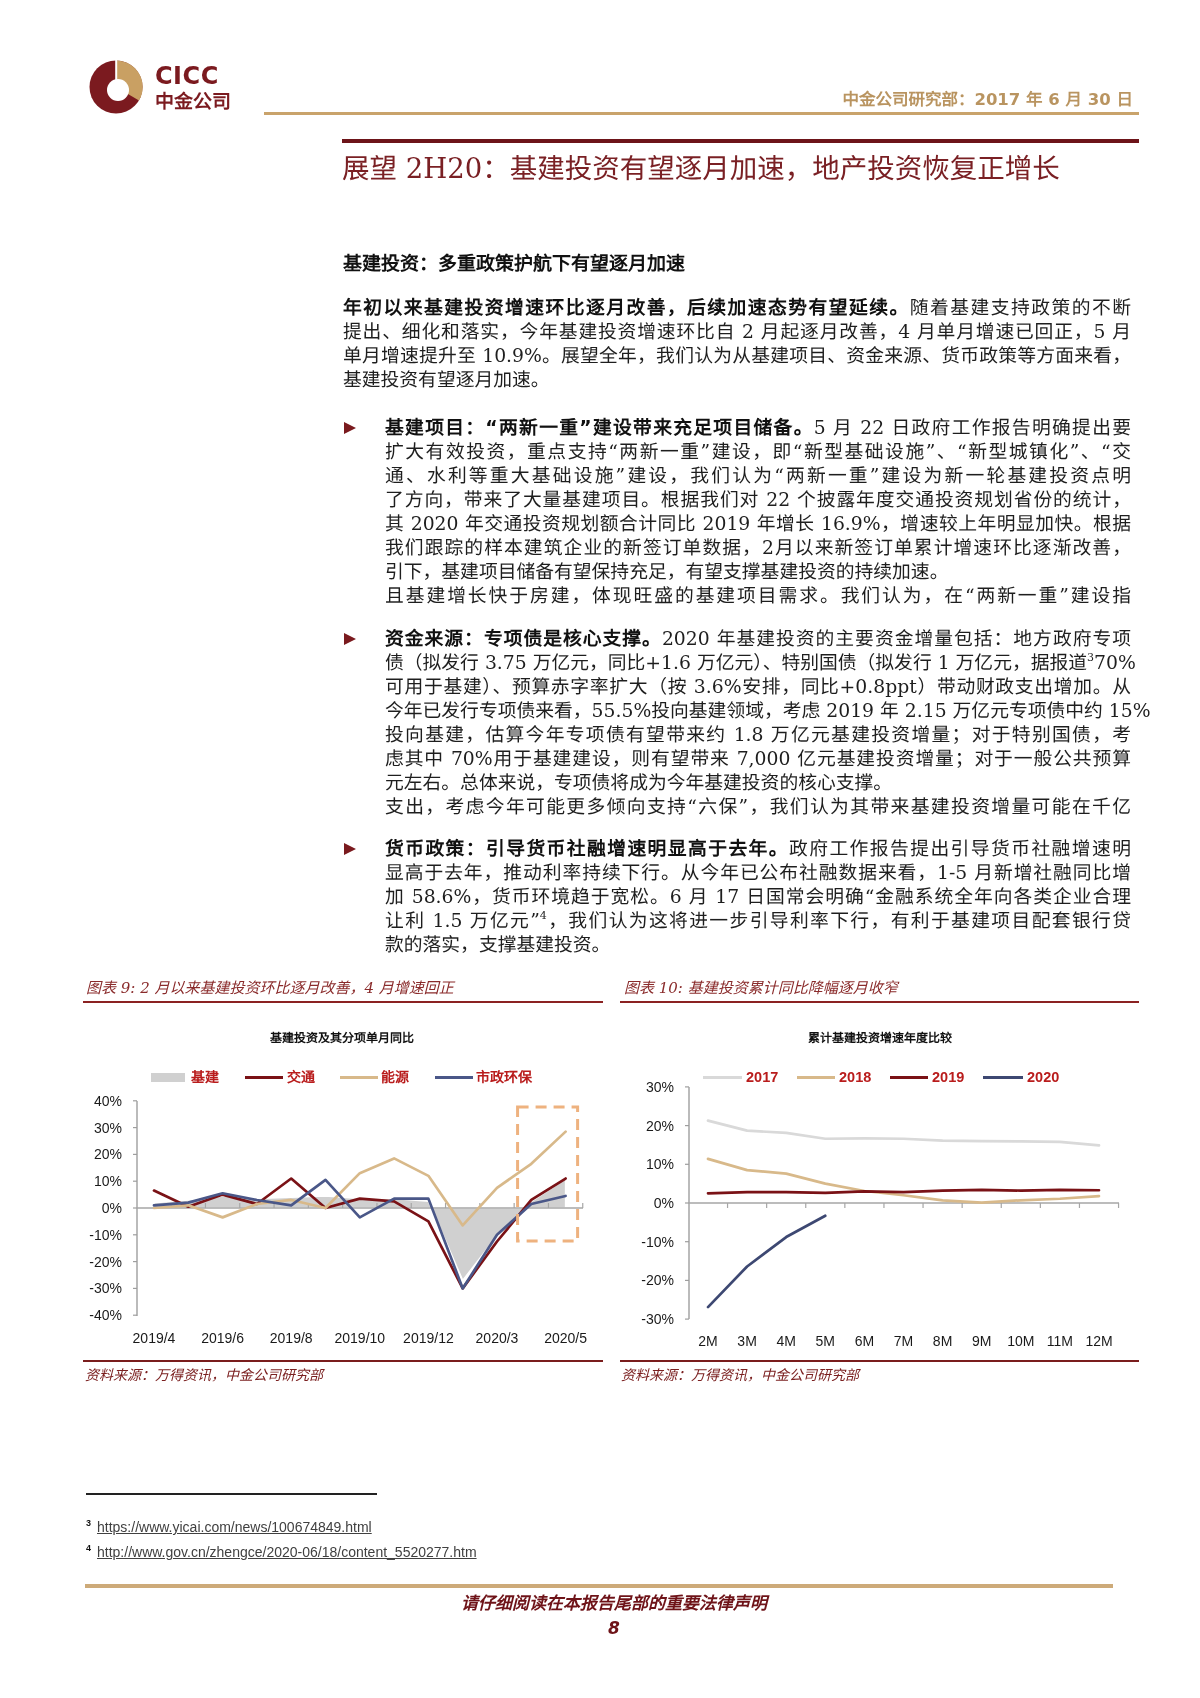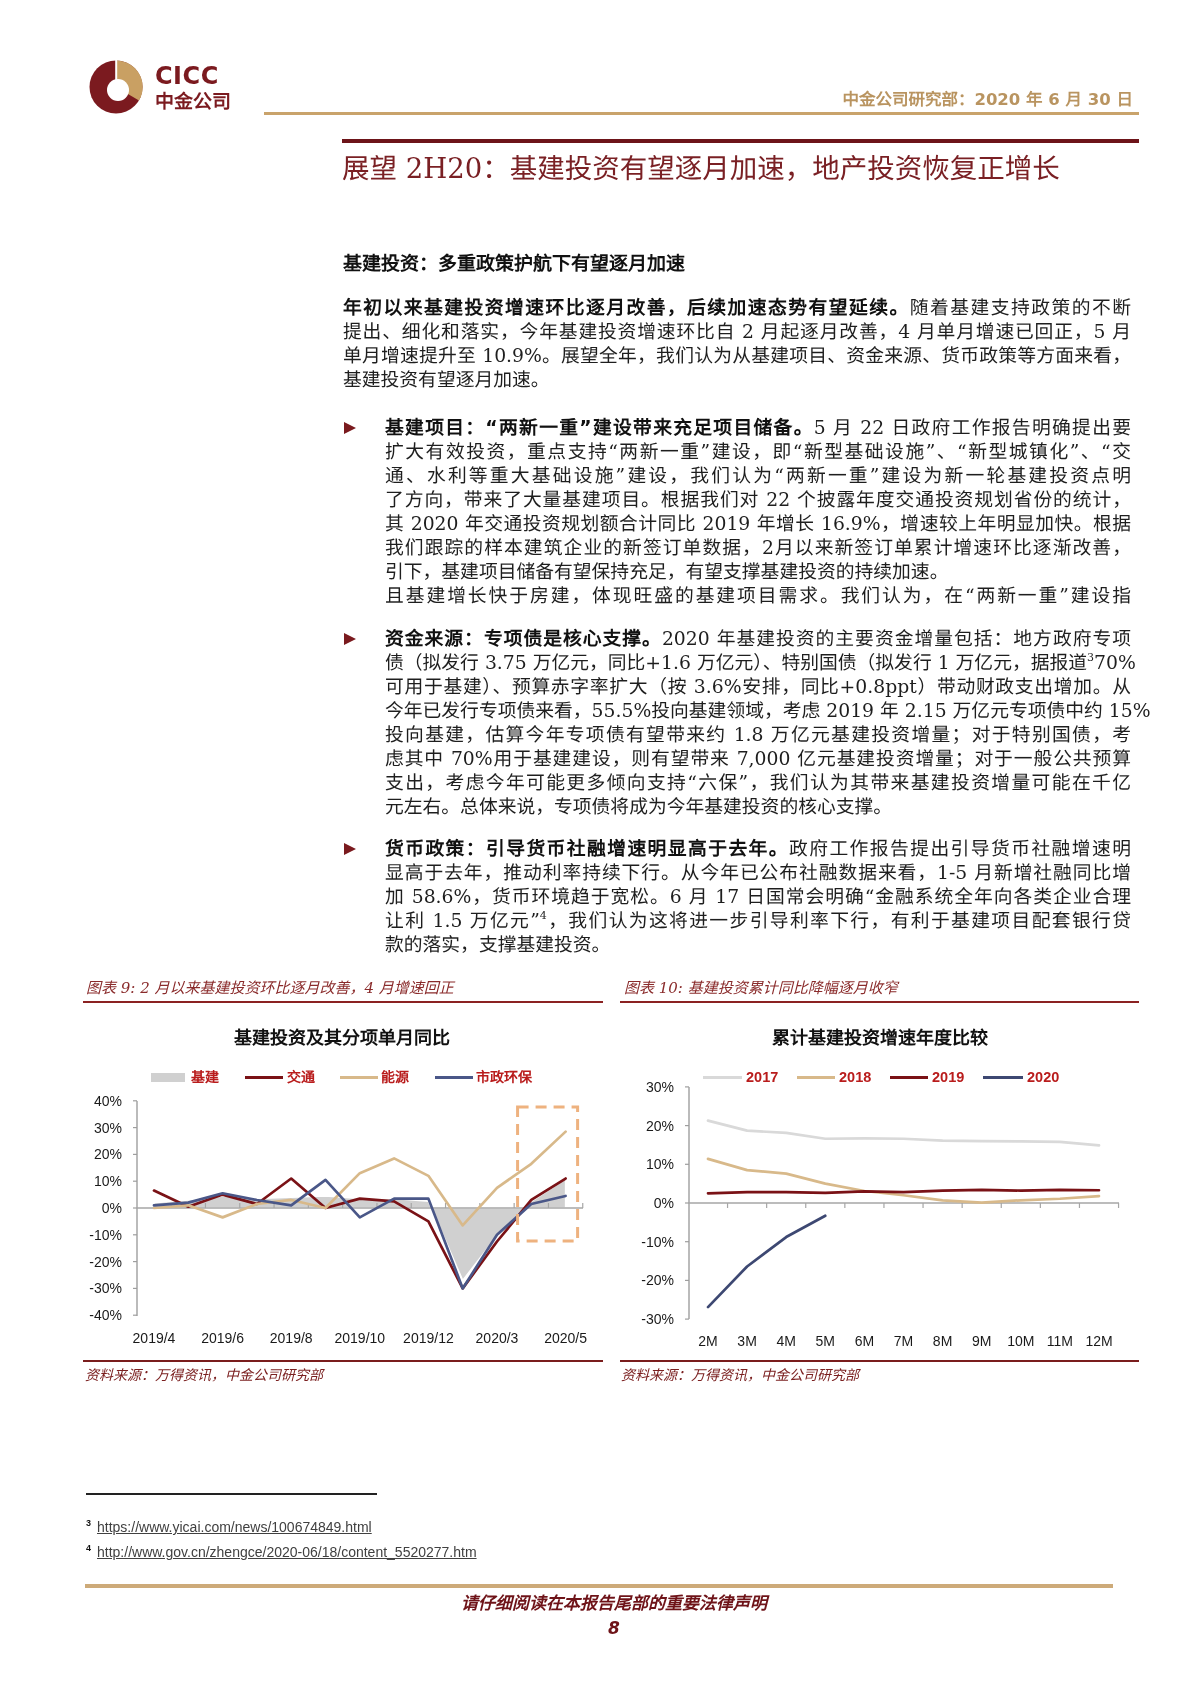--- a/index.html
+++ b/index.html
@@ -24,21 +24,21 @@
 .fn-ref{font-size:11px;vertical-align:8px;line-height:0;}
 #intro{left:343px;top:296px;width:788px;}
 .bullet-para{left:385px;width:746px;}
 #bullet-0{top:416px;}
 #bullet-1{top:627px;}
 #bullet-2{top:837px;}
 .arrow{position:absolute;left:344px;width:0;height:0;border-top:6.5px solid transparent;border-bottom:6.5px solid transparent;border-left:12px solid #7a1a1e;}
 
 .fig-caption{position:absolute;top:975px;font-size:15px;line-height:26px;font-style:italic;color:#8a2b2b;white-space:nowrap;}
 .fig-rule{position:absolute;top:1001px;height:2px;background:#8b2222;}
-.chart-title{position:absolute;top:1027px;font-family:"DejaVu Sans",sans-serif;font-weight:bold;font-size:18px;line-height:22px;color:#111;white-space:nowrap;transform:translateX(-50%);}
+.chart-title{position:absolute;top:1027px;font-family:"DejaVu Sans",sans-serif;font-weight:bold;font-size:12px;line-height:22px;color:#111;white-space:nowrap;transform:translateX(-50%);}
 .legend-s{position:absolute;height:3px;}
 .legend-s.thick{height:9px;}
 .legend-label{position:absolute;font-size:14px;line-height:18px;color:#b91c1c;white-space:nowrap;font-weight:bold;}
 .legend-label.num{font-family:"Liberation Sans",sans-serif;font-size:14.5px;}
 .chart-bottom{position:absolute;top:1360px;height:2px;background:#7a1d1d;}
 .source{position:absolute;top:1365px;font-size:14px;line-height:20px;font-style:italic;font-weight:normal;color:#7b2020;white-space:nowrap;}
 
 .fn-rule{position:absolute;left:86px;top:1493px;width:291px;height:1.5px;background:#222;}
 .fn{position:absolute;left:86px;font-family:"Liberation Sans",sans-serif;font-size:14px;line-height:18px;white-space:nowrap;}
 .fn-num{font-size:9px;vertical-align:6px;font-weight:bold;margin-right:6px;color:#111;}
@@ -144,21 +144,21 @@
 <div id="logo">
   <svg viewBox="0 0 56 58">
     <circle cx="27" cy="29" r="26.5" fill="#7b1a1f"></circle>
     <path d="M27,29 L27,2.5 A26.5,26.5 0 0 1 50,42.5 Z" fill="#c9a063"></path>
     <circle cx="29" cy="32" r="11" fill="#ffffff"></circle>
     <rect x="26.2" y="2" width="2" height="20" fill="#ffffff"></rect>
   </svg>
   <div class="logo-en">CICC</div>
   <div class="logo-cn">中金公司</div>
 </div>
-<div id="dept-date">中金公司研究部：2020 年 6 月 30 日</div>
+<div id="dept-date">中金公司研究部：2017 年 6 月 30 日</div>
 <div class="gold-rule"></div>
 <div class="title-rule"></div>
 <div id="title">展望 2H20：基建投资有望逐月加速，地产投资恢复正增长</div>
 
 <div id="section-heading">基建投资：多重政策护航下有望逐月加速</div>
 <div id="intro" class="para">
     <div class="ln"><span class="lead">年初以来基建投资增速环比逐月改善，后续加速态势有望延续。</span><span>随着基建支持政策的不断</span></div>
     <div class="ln"><span>提出、细化和落实，今年基建投资增速环比自 2 月起逐月改善，4 月单月增速已回正，5 月</span></div>
     <div class="ln"><span>单月增速提升至 10.9%。展望全年，我们认为从基建项目、资金来源、货币政策等方面来看，</span></div>
     <div class="ln last"><span>基建投资有望逐月加速。</span></div>
@@ -177,22 +177,22 @@
   </div>
 
 <div class="arrow" style="top:633px"></div>
 <div id="bullet-1" class="para bullet-para">
     <div class="ln"><span class="lead">资金来源：专项债是核心支撑。</span><span>2020 年基建投资的主要资金增量包括：地方政府专项</span></div>
     <div class="ln"><span>债（拟发行 3.75 万亿元，同比+1.6 万亿元）、特别国债（拟发行 1 万亿元，据报道</span><sup class="fn-ref">3</sup><span>70%</span></div>
     <div class="ln"><span>可用于基建）、预算赤字率扩大（按 3.6%安排，同比+0.8ppt）带动财政支出增加。从</span></div>
     <div class="ln"><span>今年已发行专项债来看，55.5%投向基建领域，考虑 2019 年 2.15 万亿元专项债中约 15%</span></div>
     <div class="ln"><span>投向基建，估算今年专项债有望带来约 1.8 万亿元基建投资增量；对于特别国债，考</span></div>
     <div class="ln"><span>虑其中 70%用于基建建设，则有望带来 7,000 亿元基建投资增量；对于一般公共预算</span></div>
+    <div class="ln last"><span>元左右。总体来说，专项债将成为今年基建投资的核心支撑。</span></div>
     <div class="ln"><span>支出，考虑今年可能更多倾向支持“六保”，我们认为其带来基建投资增量可能在千亿</span></div>
-    <div class="ln last"><span>元左右。总体来说，专项债将成为今年基建投资的核心支撑。</span></div>
   </div>
 
 <div class="arrow" style="top:843px"></div>
 <div id="bullet-2" class="para bullet-para">
     <div class="ln"><span class="lead">货币政策：引导货币社融增速明显高于去年。</span><span>政府工作报告提出引导货币社融增速明</span></div>
     <div class="ln"><span>显高于去年，推动利率持续下行。从今年已公布社融数据来看，1-5 月新增社融同比增</span></div>
     <div class="ln"><span>加 58.6%，货币环境趋于宽松。6 月 17 日国常会明确“金融系统全年向各类企业合理</span></div>
     <div class="ln"><span>让利 1.5 万亿元”</span><sup class="fn-ref">4</sup><span>，我们认为这将进一步引导利率下行，有利于基建项目配套银行贷</span></div>
     <div class="ln last"><span>款的落实，支撑基建投资。</span></div>
   </div>

